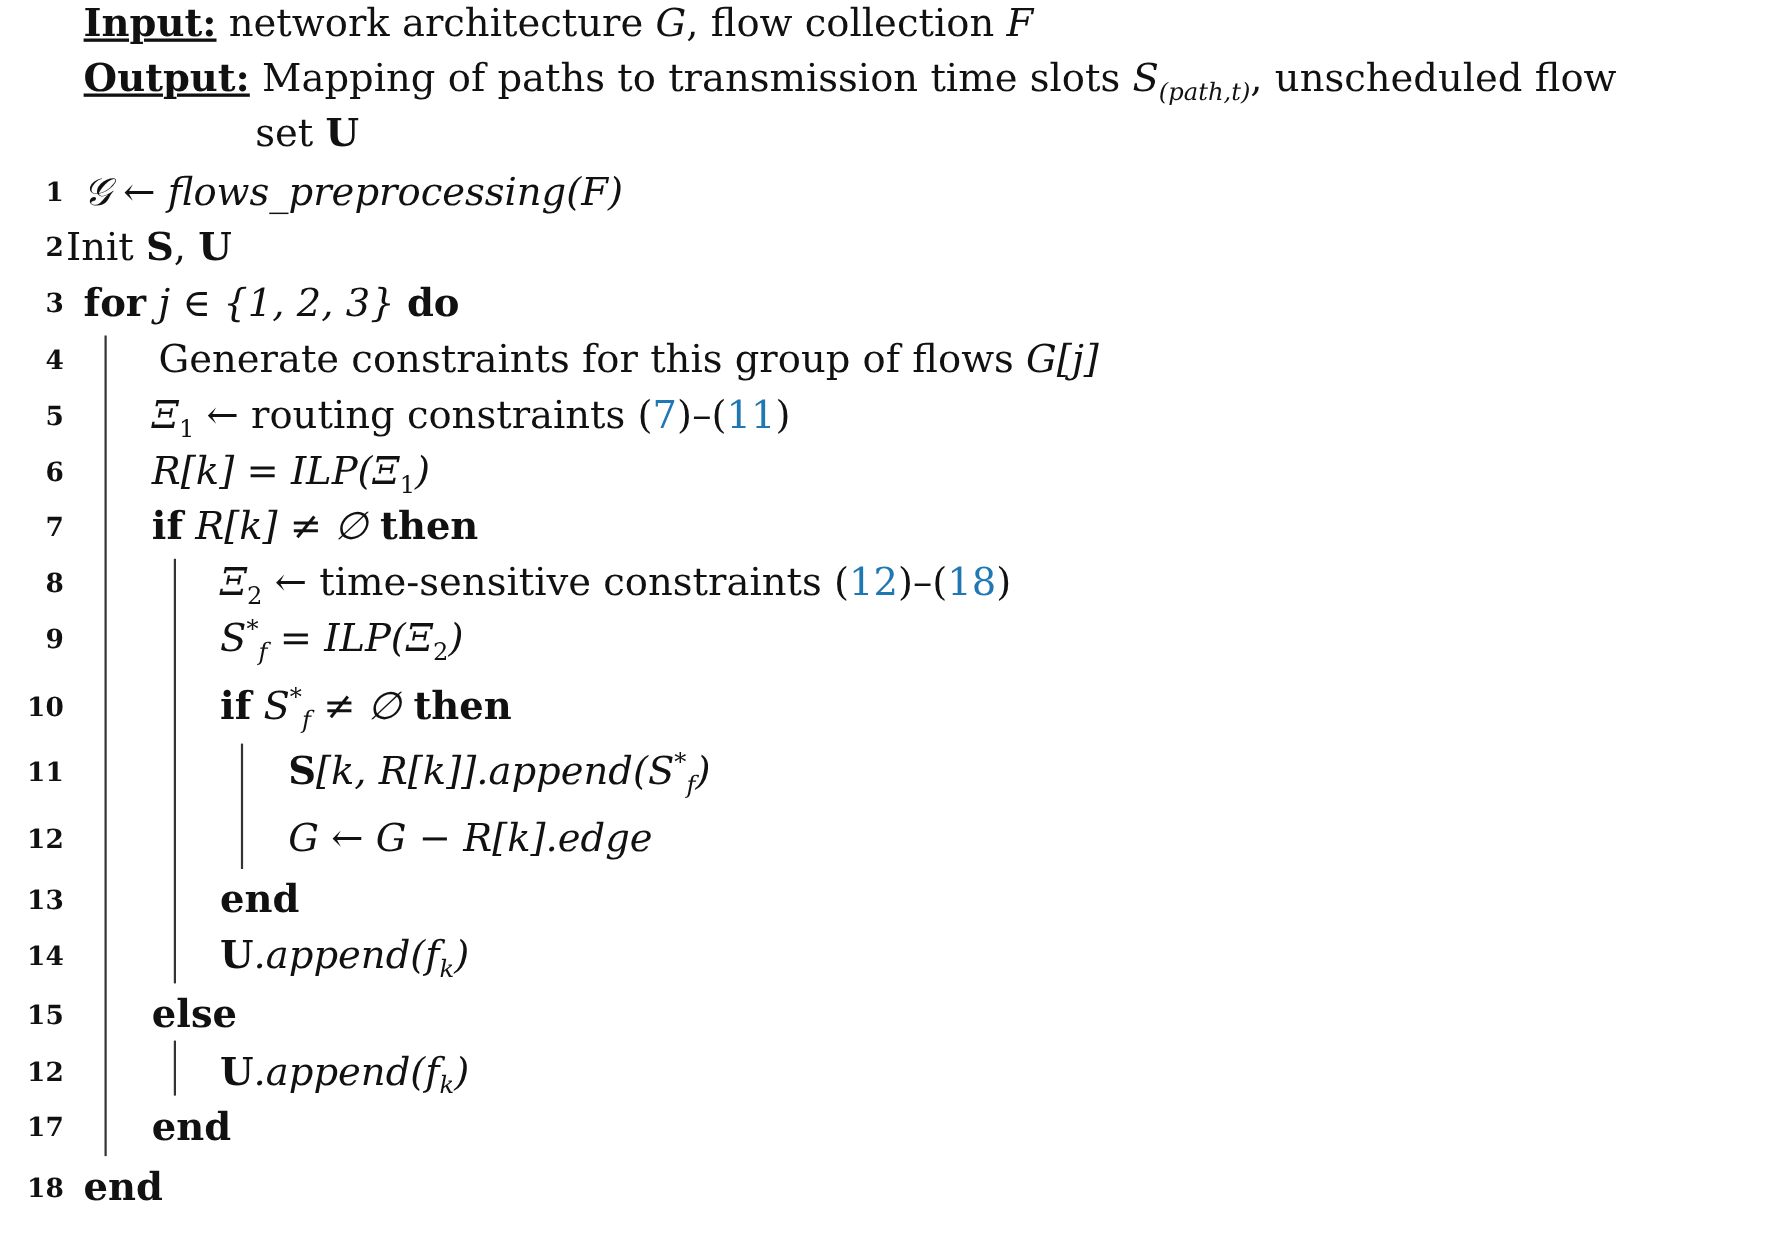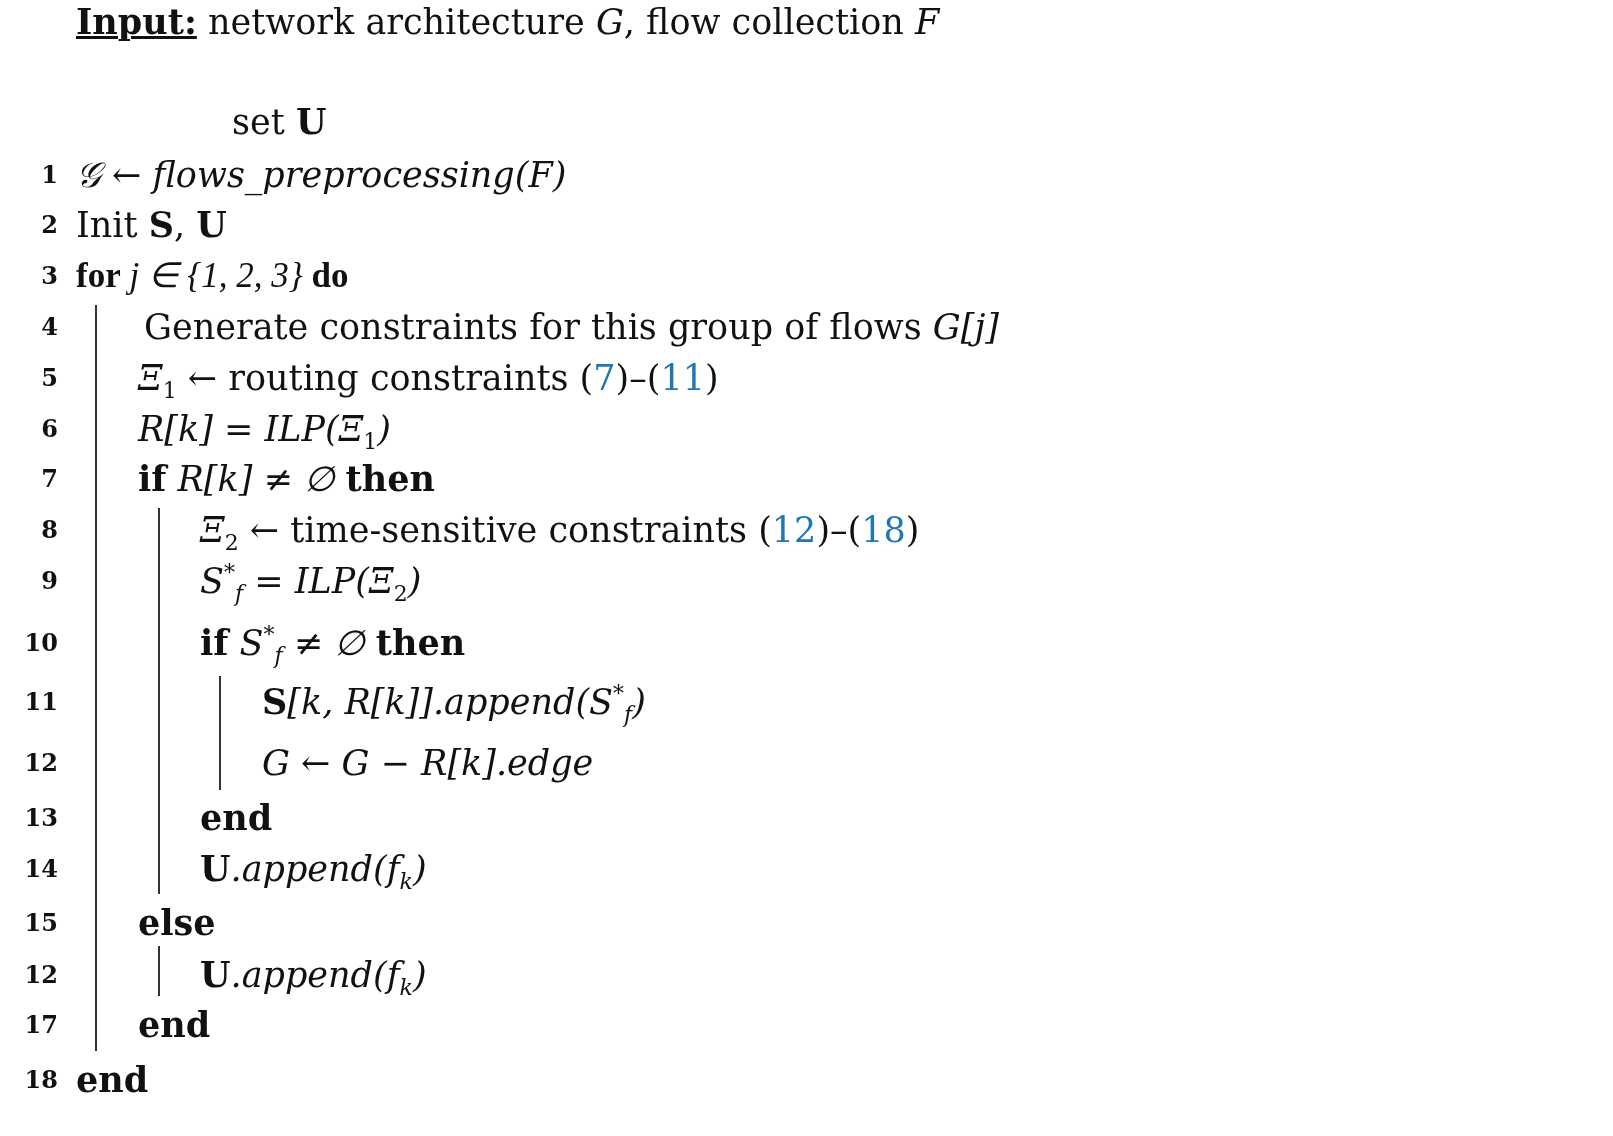--- a/index.html
+++ b/index.html
@@ -27,42 +27,46 @@
 </head>
 <body>
 
 <div class="algo">
 
   <div class="io-row" style="left:76px; top:2px;">
     <span class="io-label">Input:</span>
     <span>network architecture </span><span class="m">G</span><span>, flow collection </span><span class="m">F</span>
   </div>
 
+  <div class="io-row" style="left:76px; top:52px;">
+    <span class="io-label">Output:</span>
+    <span>Mapping of paths to transmission time slots </span><span class="m">S</span><sub class="m">(path,t)</sub><span>, unscheduled flow</span>
+  </div>
   <div class="io-row" style="left:232px; top:102px;">
     <span>set </span><span class="bold">U</span>
   </div>
 
   <div class="vrule" style="left:95px; top:305px; height:746px;"></div>
   <div class="vrule" style="left:158px; top:508px; height:386px;"></div>
   <div class="vrule" style="left:219px; top:676px; height:114px;"></div>
   <div class="vrule" style="left:158px; top:946px; height:50px;"></div>
 
   <div class="line" style="left:0; top:150px;">
     <span class="lnum">1</span>
     <span class="code" style="left:76px;"><span class="m">𝒢</span><span> ← </span><span class="m">flows_preprocessing</span><span class="m">(F)</span></span>
   </div>
 
   <div class="line" style="left:0; top:200px;">
     <span class="lnum">2</span>
-    <span class="code" style="left:76px;"><span>Init </span><span class="bold">S</span><span>, </span><span class="bold">U</span></span>
+    <span class="code" style="left:60px;"><span>Init </span><span class="bold">S</span><span>, </span><span class="bold">U</span></span>
   </div>
 
   <div class="line" style="left:0; top:251px;">
     <span class="lnum">3</span>
-    <span class="code" style="left:76px;font-family:Liberation Serif, serif;"><span class="kw">for</span><span class="m"> j ∈ {1, 2, 3} </span><span class="kw">do</span></span>
+    <span class="code" style="left:76px;"><span class="kw">for</span><span class="m"> j ∈ {1, 2, 3} </span><span class="kw">do</span></span>
   </div>
 
   <div class="line" style="left:0; top:302px;">
     <span class="lnum">4</span>
     <span class="code" style="left:144px;"><span>Generate constraints for this group of flows </span><span class="m">G[j]</span></span>
   </div>
 
   <div class="line" style="left:0; top:353px;">
     <span class="lnum">5</span>
     <span class="code" style="left:138px;text-align:center;"><span class="m">Ξ</span><sub>1</sub><span> ← routing constraints (</span><a class="ref">7</a><span>)–(</span><a class="ref">11</a><span>)</span></span>

